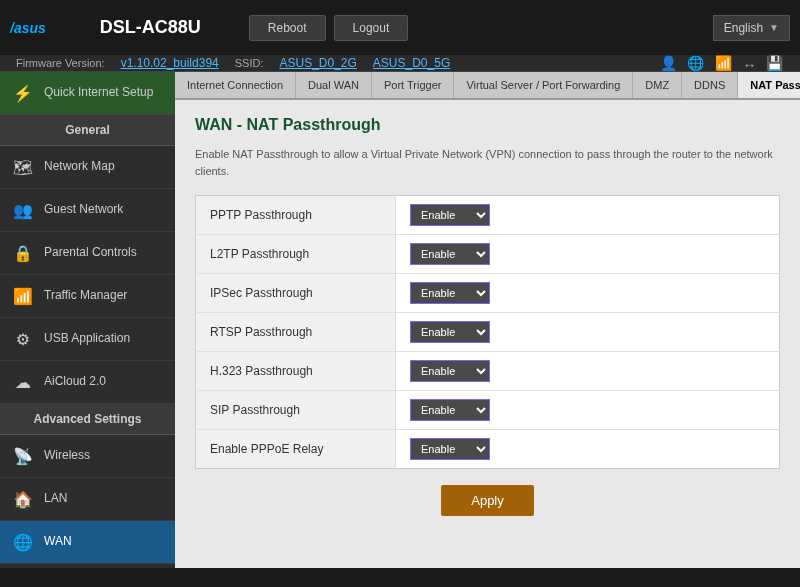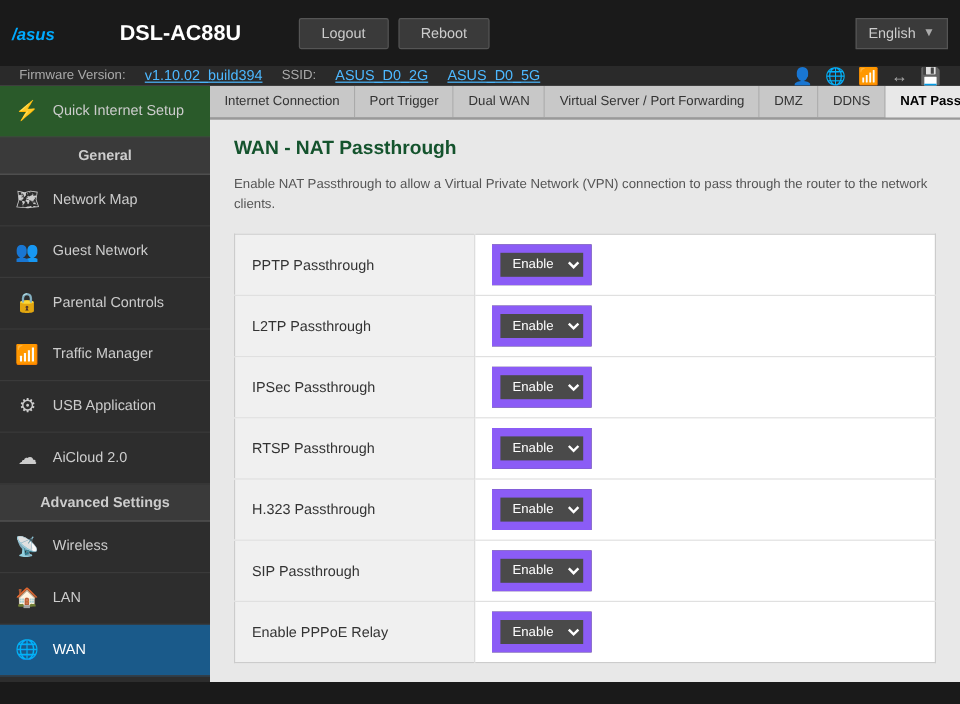--- a/index.html
+++ b/index.html
@@ -207,21 +207,21 @@
       vertical-align: middle;
     }
     .form-table td:first-child {
       width: 200px;
       background: #f0f0f0;
       border-right: 1px solid #ddd;
     }
     .form-select {
       background: #4a4a4a;
       color: #ffffff;
-      border: 7px solid #8b5cf6;
+      border: 1px solid #8b5cf6;
       padding: 3px 6px;
       font-size: 11px;
       cursor: pointer;
       min-width: 80px;
     }
     .apply-row {
       text-align: center;
       padding: 16px;
     }
     .apply-btn {
@@ -236,22 +236,22 @@
   </style>
 </head>
 <body>
 
 <div class="top-bar">
   <div class="brand">
     <span class="asus-logo">/asus</span>
     <span class="model-name">DSL-AC88U</span>
   </div>
   <div class="top-buttons">
+    <button class="top-btn">Reboot</button>
     <button class="top-btn">Logout</button>
-    <button class="top-btn">Reboot</button>
   </div>
   <div class="lang-selector">
     <span>English</span>
     <span class="lang-arrow">▼</span>
   </div>
 </div>
 
 <div class="firmware-bar">
   <span class="firmware-text">Firmware Version:</span>
   <span class="firmware-link">v1.10.02_build394</span>
@@ -323,24 +323,24 @@
     </div>
   </div>
 
   <div class="content-area">
 
     <div class="tabs">
       <div class="tab">
         <span>Internet Connection</span>
       </div>
       <div class="tab">
+        <span>Dual WAN</span>
+      </div>
+      <div class="tab">
         <span>Port Trigger</span>
-      </div>
-      <div class="tab">
-        <span>Dual WAN</span>
       </div>
       <div class="tab">
         <span>Virtual Server / Port Forwarding</span>
       </div>
       <div class="tab">
         <span>DMZ</span>
       </div>
       <div class="tab">
         <span>DDNS</span>
       </div>

